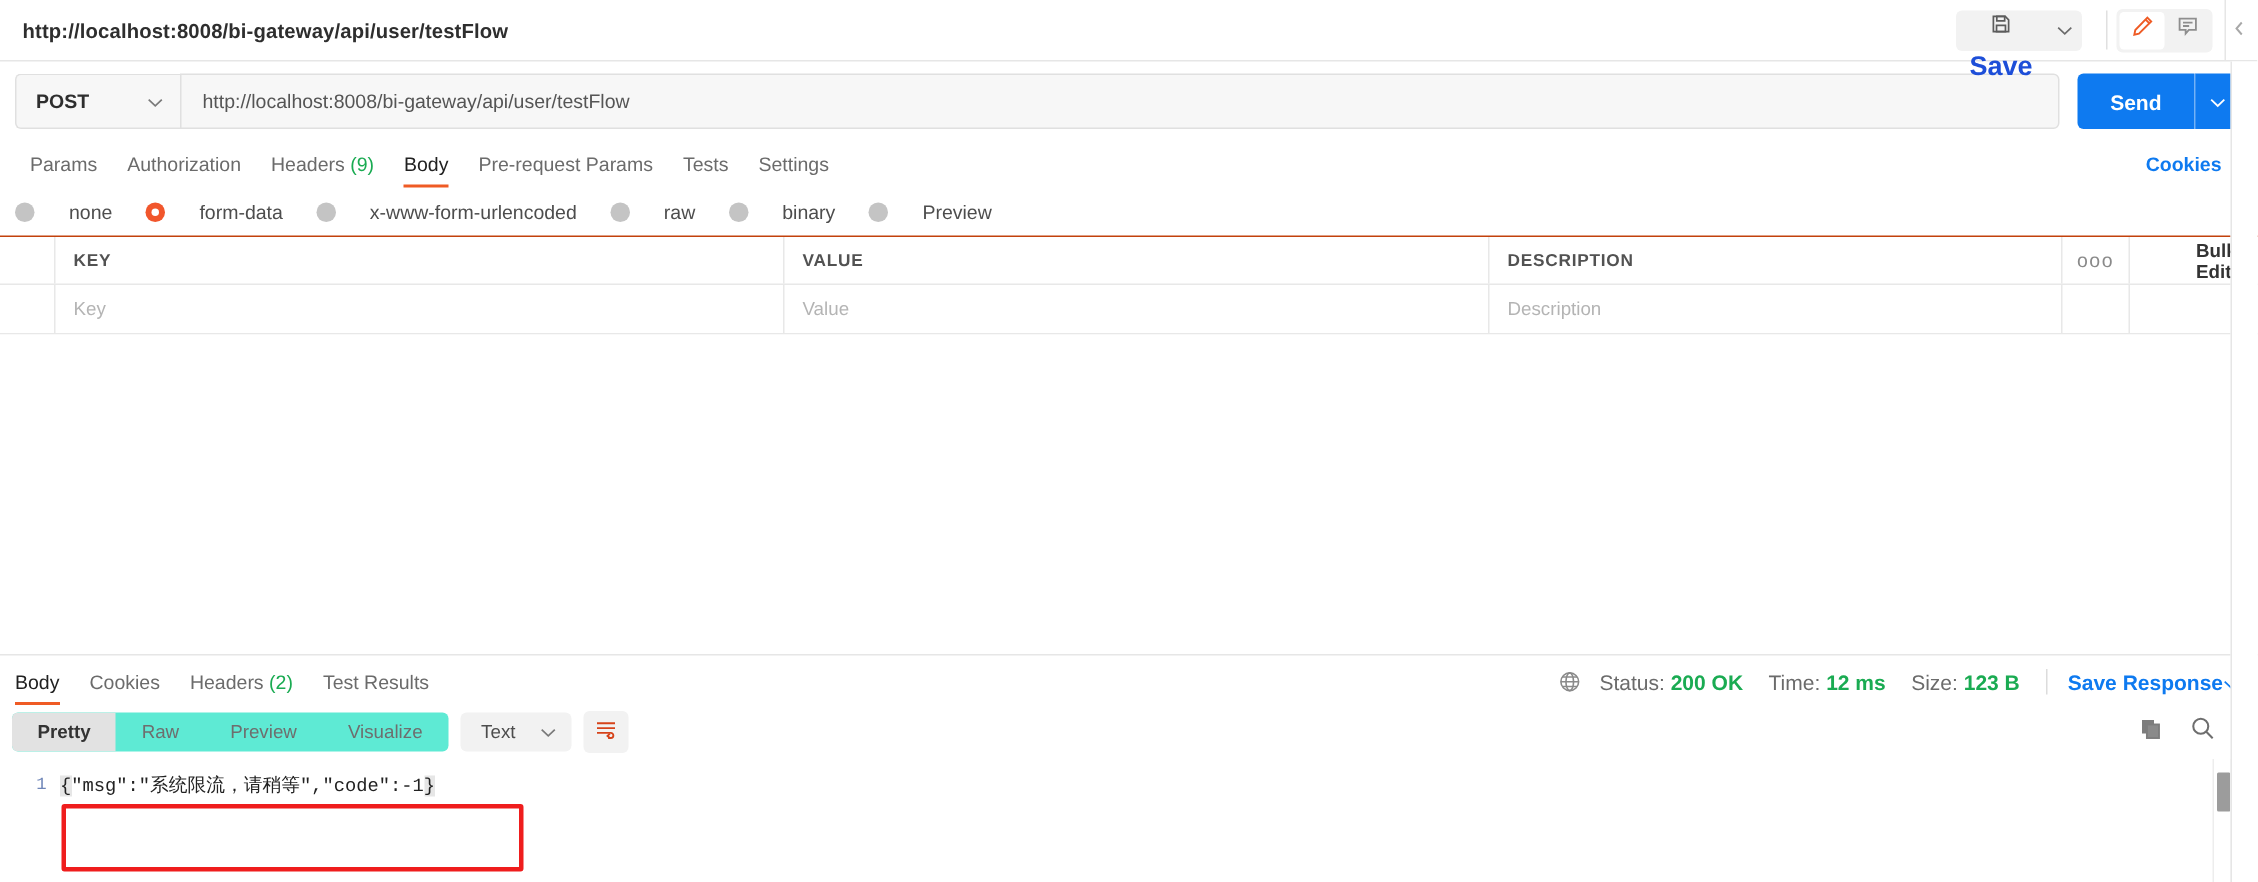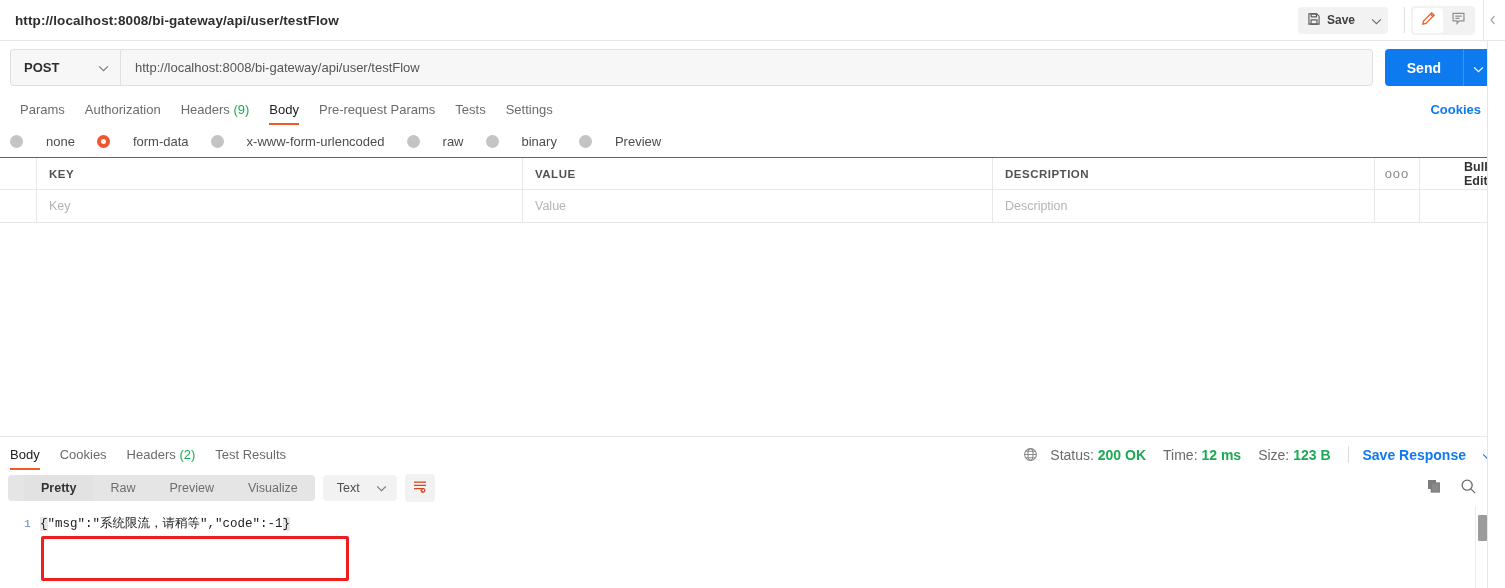--- a/index.html
+++ b/index.html
@@ -50,24 +50,25 @@
     border-radius: 4px;
     height: 27px;
     margin-right: 10px;
   }
   .save-btn {
     display: flex;
     align-items: center;
     gap: 6px;
     padding: 0 9px 0 9px;
     height: 27px;
-    font-size: 12px;
-    color: #404040;
+    font-size: 18px;
+    color: #1d4ed8;
     font-weight: 600;
     cursor: pointer;
+    flex-direction: column;
   }
   .save-caret {
     width: 24px; height: 27px;
     display: flex; align-items: center; justify-content: center;
     cursor: pointer;
   }
   .vdiv {
     width: 1px;
     height: 26px;
     background: #e0e0e0;
@@ -309,40 +310,39 @@
   }
   .globe { margin-right: 12px; display: flex; align-items: center; }
   .stat-item { margin-right: 17px; white-space: nowrap; }
   .stat-val { color: #1aab52; font-weight: 600; }
   .stat-div { width: 1px; height: 17px; background: #dcdcdc; margin-right: 14px; }
   .save-resp {
     color: #0e7af0;
     font-weight: 700;
     display: flex;
     align-items: center;
-    gap: 16px;
+    gap: 0;
     cursor: pointer;
     white-space: nowrap;
   }
 
   .resp-toolbar {
     height: 36px;
     min-height: 36px;
     display: flex;
     align-items: center;
     padding-left: 8px;
     gap: 8px;
   }
   .seg {
     display: flex;
-    background: #e5e5e5;
+    background: #5eead4;
     border-radius: 4px;
     height: 26px;
     overflow: hidden;
-    padding-left: 16px;
   }
   .seg-item {
     padding: 0 17px;
     height: 26px;
     display: flex;
     align-items: center;
     font-size: 12.5px;
     color: #6e6e6e;
     cursor: pointer;
   }

